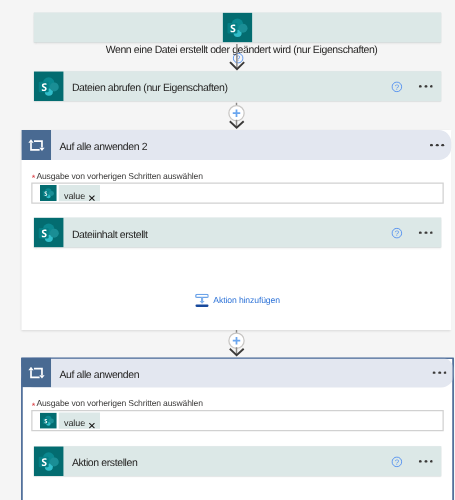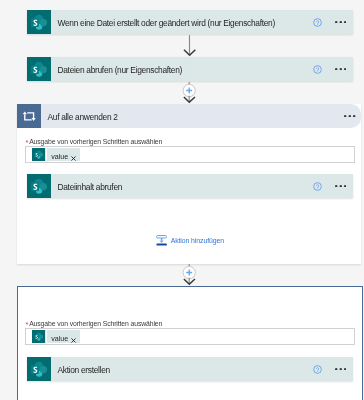--- a/index.html
+++ b/index.html
@@ -70,21 +70,21 @@
         <path d="M19.6 21.1 H10.4 V13.5"></path>
       </g>
       <path d="M10.4 9.9 L7.6 13.6 L13.2 13.6 Z" fill="#ffffff"></path>
       <path d="M22.1 22.5 L24.9 18.8 L19.3 18.8 Z" fill="#ffffff"></path>
     </symbol>
   </defs>
 </svg>
 
 <div class="canvas">
 
-  <div class="card" style="left:27px;top:10px;width:326px;">
+  <div class="card" style="left:27px;top:10px;width:326px;flex-direction:column;">
     <span class="ico">
         <svg width="24" height="24" viewBox="0 0 32 32">
           <use href="#sp"></use>
         </svg>
       </span>
     <span class="title">Wenn eine Datei erstellt oder geändert wird (nur Eigenschaften)</span>
     <span class="grow"></span>
     <span class="helpicon">
         <svg viewBox="0 0 18 18" width="9" height="9">
           <circle cx="9" cy="9" r="7.7" fill="none" stroke="#5b95ef" stroke-width="1.6"></circle>
@@ -183,21 +183,21 @@
         </span>
       </span>
     </div>
 
     <div class="card" style="left:10px;top:70px;width:326px;">
       <span class="ico">
           <svg width="24" height="24" viewBox="0 0 32 32">
             <use href="#sp"></use>
           </svg>
         </span>
-      <span class="title">Dateiinhalt abrufen</span>
+      <span class="title">Dateiinhalt erstellt</span>
       <span class="grow"></span>
       <span class="helpicon">
           <svg viewBox="0 0 18 18" width="9" height="9">
             <circle cx="9" cy="9" r="7.7" fill="none" stroke="#5b95ef" stroke-width="1.6"></circle>
             <text x="9.1" y="13.6" font-family="'Liberation Sans',sans-serif" font-size="12.6" fill="#5b95ef" text-anchor="middle">?</text>
           </svg>
         </span>
       <span style="flex:0 0 13px"></span>
       <span class="dots">
           <svg viewBox="0 0 11.4 2.6" width="11.4" height="2.6">
@@ -226,20 +226,37 @@
     <svg width="22" height="22" viewBox="0 0 22 22" style="display:block">
       <path d="M11.2 0 V3.2" stroke="#8a8886" stroke-width="1.15" fill="none"></path>
       <circle cx="11.2" cy="8.55" r="6.1" fill="#ffffff" stroke="#c8c6c4" stroke-width="1"></circle>
       <path d="M11.2 5.5 V11.6 M8.2 8.55 H14.2" stroke="#6aa6ef" stroke-width="1.4" fill="none"></path>
       <path d="M11.2 13.8 V19.6" stroke="#8a8886" stroke-width="1.15" fill="none"></path>
       <path d="M6.4 15.5 L11.3 20.2 L16.4 15.5" stroke="#3b3a39" stroke-width="1.5" fill="none" stroke-linecap="square"></path>
     </svg>
   </span>
 
   <div class="scope sel" style="left:17px;top:286px;width:345.5px;height:120px;">
+    <div class="scopehdr">
+      <span class="ico">
+          <svg width="24" height="24" viewBox="0 0 32 32">
+            <use href="#loop"></use>
+          </svg>
+        </span>
+      <span class="title">Auf alle anwenden</span>
+      <span class="grow"></span>
+      <span class="dots">
+          <svg viewBox="0 0 11.4 2.6" width="11.4" height="2.6">
+            <circle cx="1.2" cy="1.3" r="1.22" fill="#3b3a39"></circle>
+            <circle cx="5.8" cy="1.3" r="1.22" fill="#3b3a39"></circle>
+            <circle cx="10.2" cy="1.3" r="1.22" fill="#3b3a39"></circle>
+          </svg>
+        </span>
+      <span style="flex:0 0 5.2px"></span>
+    </div>
     <div class="fieldrow" style="left:8.4px;top:35.3px;">
       <span class="req">*</span>
         <span class="fieldlabel">Ausgabe von vorherigen Schritten auswählen</span>
     </div>
     <div class="inputbox" style="position:absolute;left:8.3px;top:42.3px;width:329.5px;height:16.7px;">
       <span class="token" style="position:absolute;left:6.2px;top:1.2px;">
         <span class="tico">
             <svg width="13.4" height="13" viewBox="0 0 32 32" preserveAspectRatio="none">
               <use href="#sp"></use>
             </svg>

